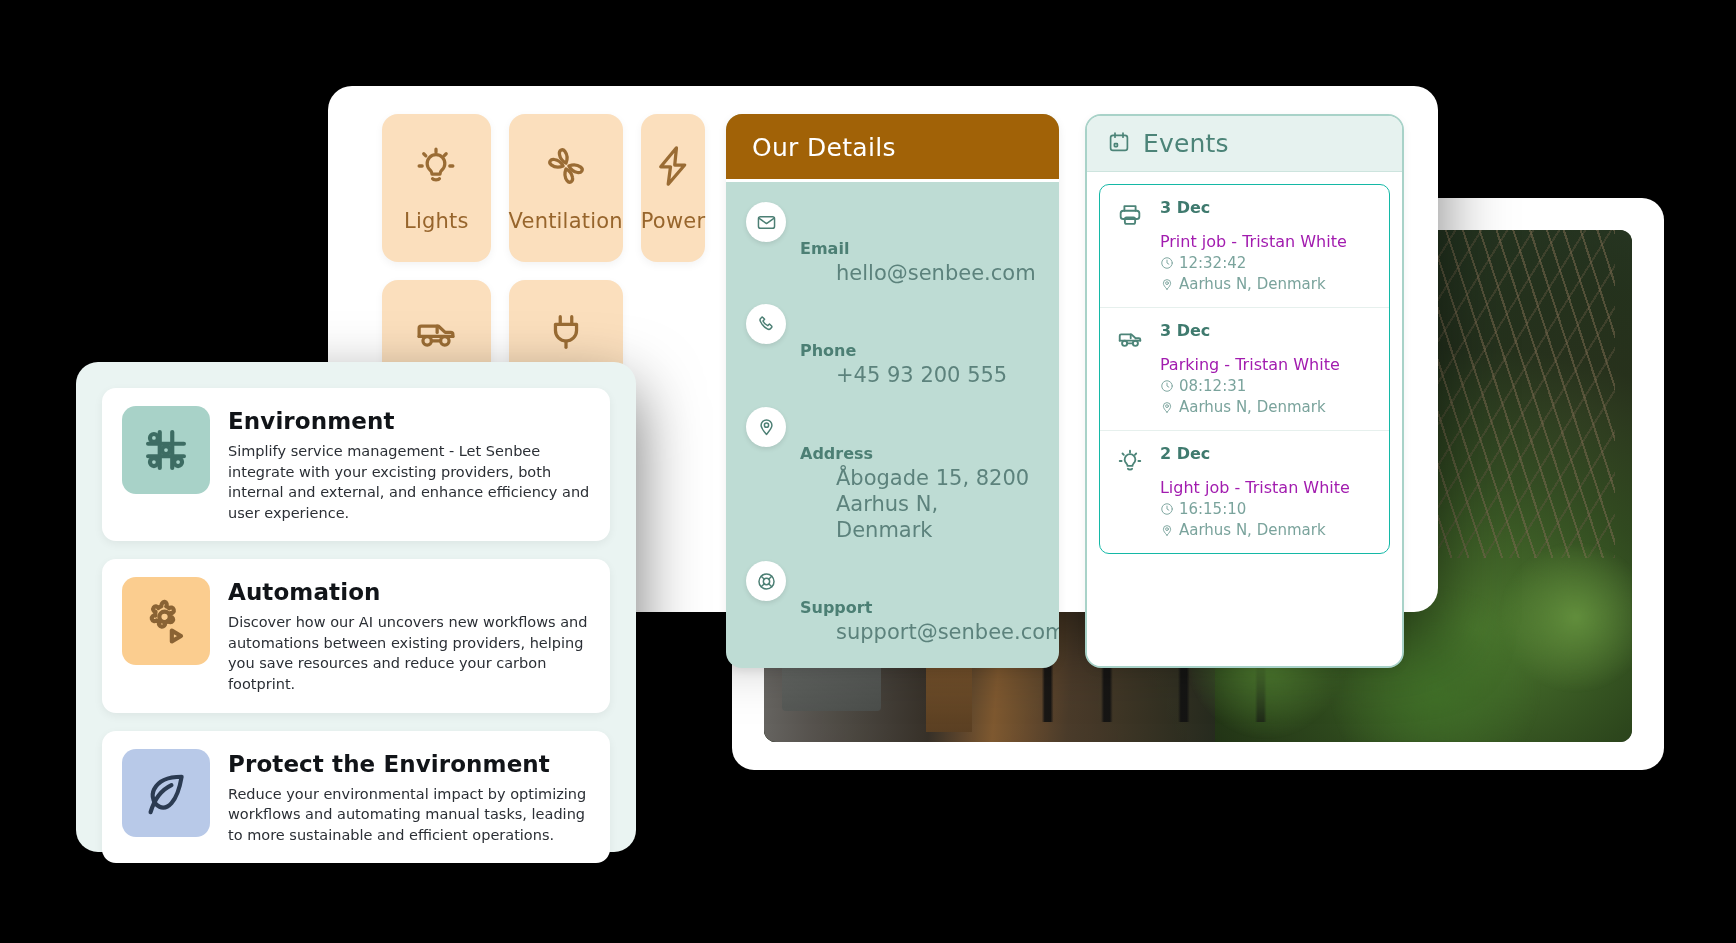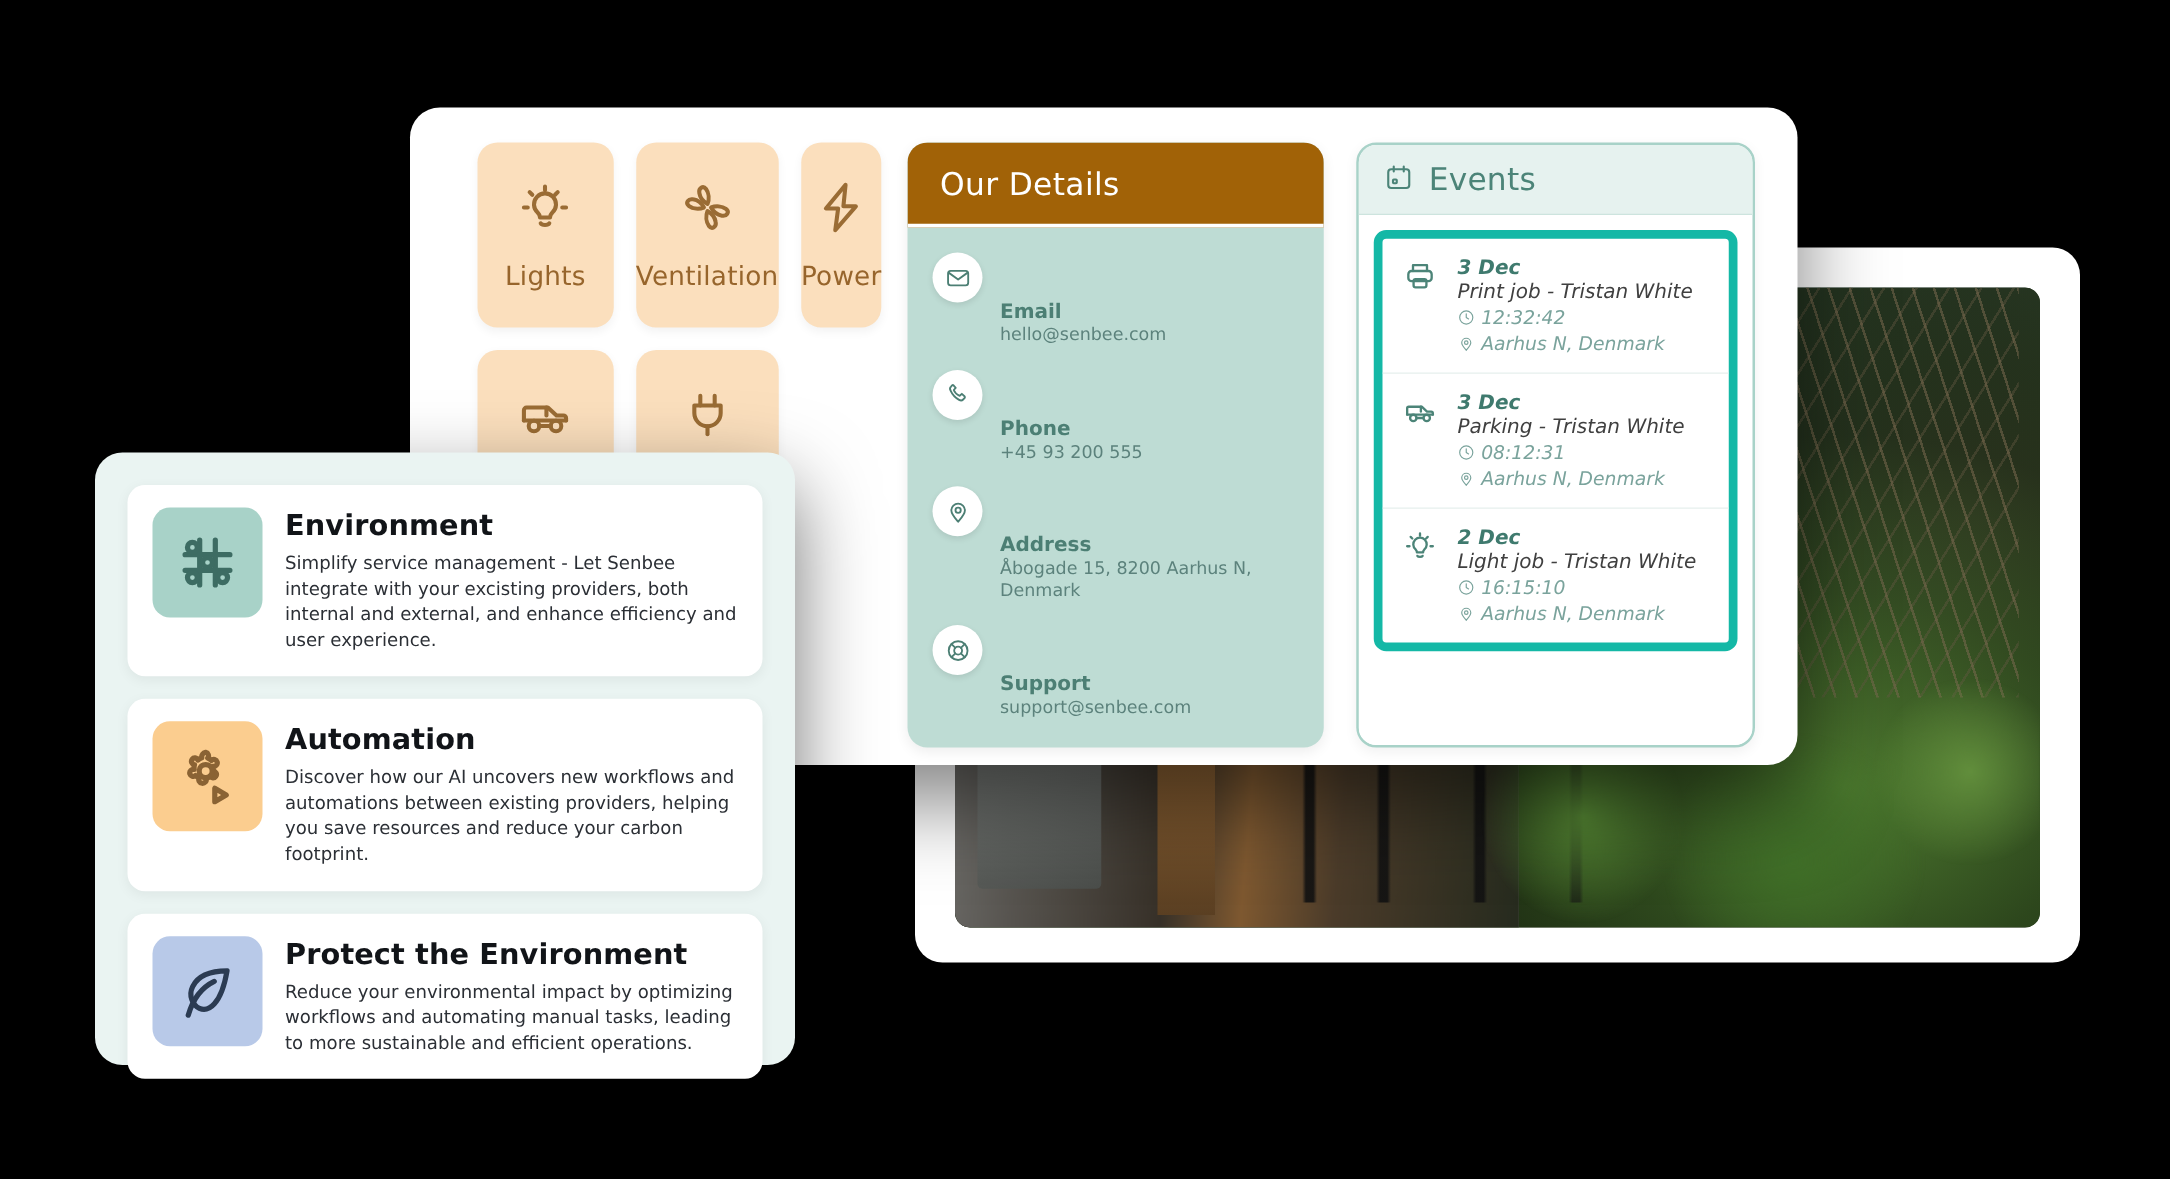--- a/index.html
+++ b/index.html
@@ -148,21 +148,21 @@
   .detail-ico {
     flex: 0 0 auto;
     width: 40px; height: 40px; border-radius: 50%;
     background: #ffffff;
     display: flex; align-items: center; justify-content: center;
     box-shadow: 0 2px 5px rgba(0,0,0,0.10);
   }
   .detail-ico svg { width: 21px; height: 21px; fill: none; stroke: #4c7f74; stroke-width: 1.7; stroke-linecap: round; stroke-linejoin: round; }
   .detail-text { padding-top: 1px; }
   .detail-label { font-size: 16px; font-weight: bold; color: #4c7f74; margin-bottom: 2px; margin-top: 36px; }
-  .detail-value { font-size: 14px; color: #5c827c; line-height: 1.25; }
+  .detail-value { font-size: 21px; color: #5c827c; line-height: 1.25; margin-left: 36px; }
 
   
   .events-card {
     width: 322px;
     background: #ffffff;
     border: 2px solid #a8d2c8;
     border-radius: 16px;
     overflow: hidden;
     display: flex; flex-direction: column;
     box-shadow: 0 3px 10px rgba(0,0,0,0.06);
@@ -170,35 +170,34 @@
   .events-head {
     background: #e6f2ef;
     padding: 13px 20px;
     display: flex; align-items: center; gap: 12px;
     border-bottom: 1px solid #cde4de;
   }
   .events-head svg { width: 24px; height: 24px; fill:none; stroke:#4c8478; stroke-width:1.7; stroke-linecap:round; stroke-linejoin:round; }
   .events-title { font-size: 25px; color: #4c8478; letter-spacing: 0.2px; }
   .events-body { position: relative; flex: 1; padding: 12px; overflow: hidden; }
   .events-list {
-    border: 7px solid #14b8a6;
+    border: 1px solid #14b8a6;
     border-radius: 10px;
     overflow: hidden;
-    font-style: italic;
   }
   .event-item {
     display: flex; gap: 14px;
     padding: 13px 14px 14px 14px;
     border-bottom: 1px solid #e6f0ed;
   }
   .event-item:last-child { border-bottom: none; }
   .event-ico { flex: 0 0 auto; width: 32px; display:flex; align-items:flex-start; justify-content:center; padding-top:3px; }
   .event-ico svg { width: 28px; height: 28px; fill:none; stroke:#4c8478; stroke-width:1.6; stroke-linecap:round; stroke-linejoin:round; }
   .event-date { font-size: 16px; font-weight: bold; color: #3f7a6e; }
-  .event-desc { font-size: 16px; color: #404040; margin-top: 0; }
+  .event-desc { font-size: 16px; color: #a21caf; margin-top: 15px; }
   .event-meta { font-size: 15px; color: #7aa39c; margin-top: 3px; display: flex; align-items: center; gap: 5px; }
   .event-meta svg { width: 14px; height: 14px; fill:none; stroke:#7aa39c; stroke-width:1.6; stroke-linecap:round; stroke-linejoin:round; }
   .events-fade {
     position: absolute; left: 0; right: 0; bottom: 0; height: 46px;
     background: linear-gradient(180deg, rgba(255,255,255,0) 0%, #ffffff 72%);
     pointer-events: none;
   }
 
   
   .connection-bar {

